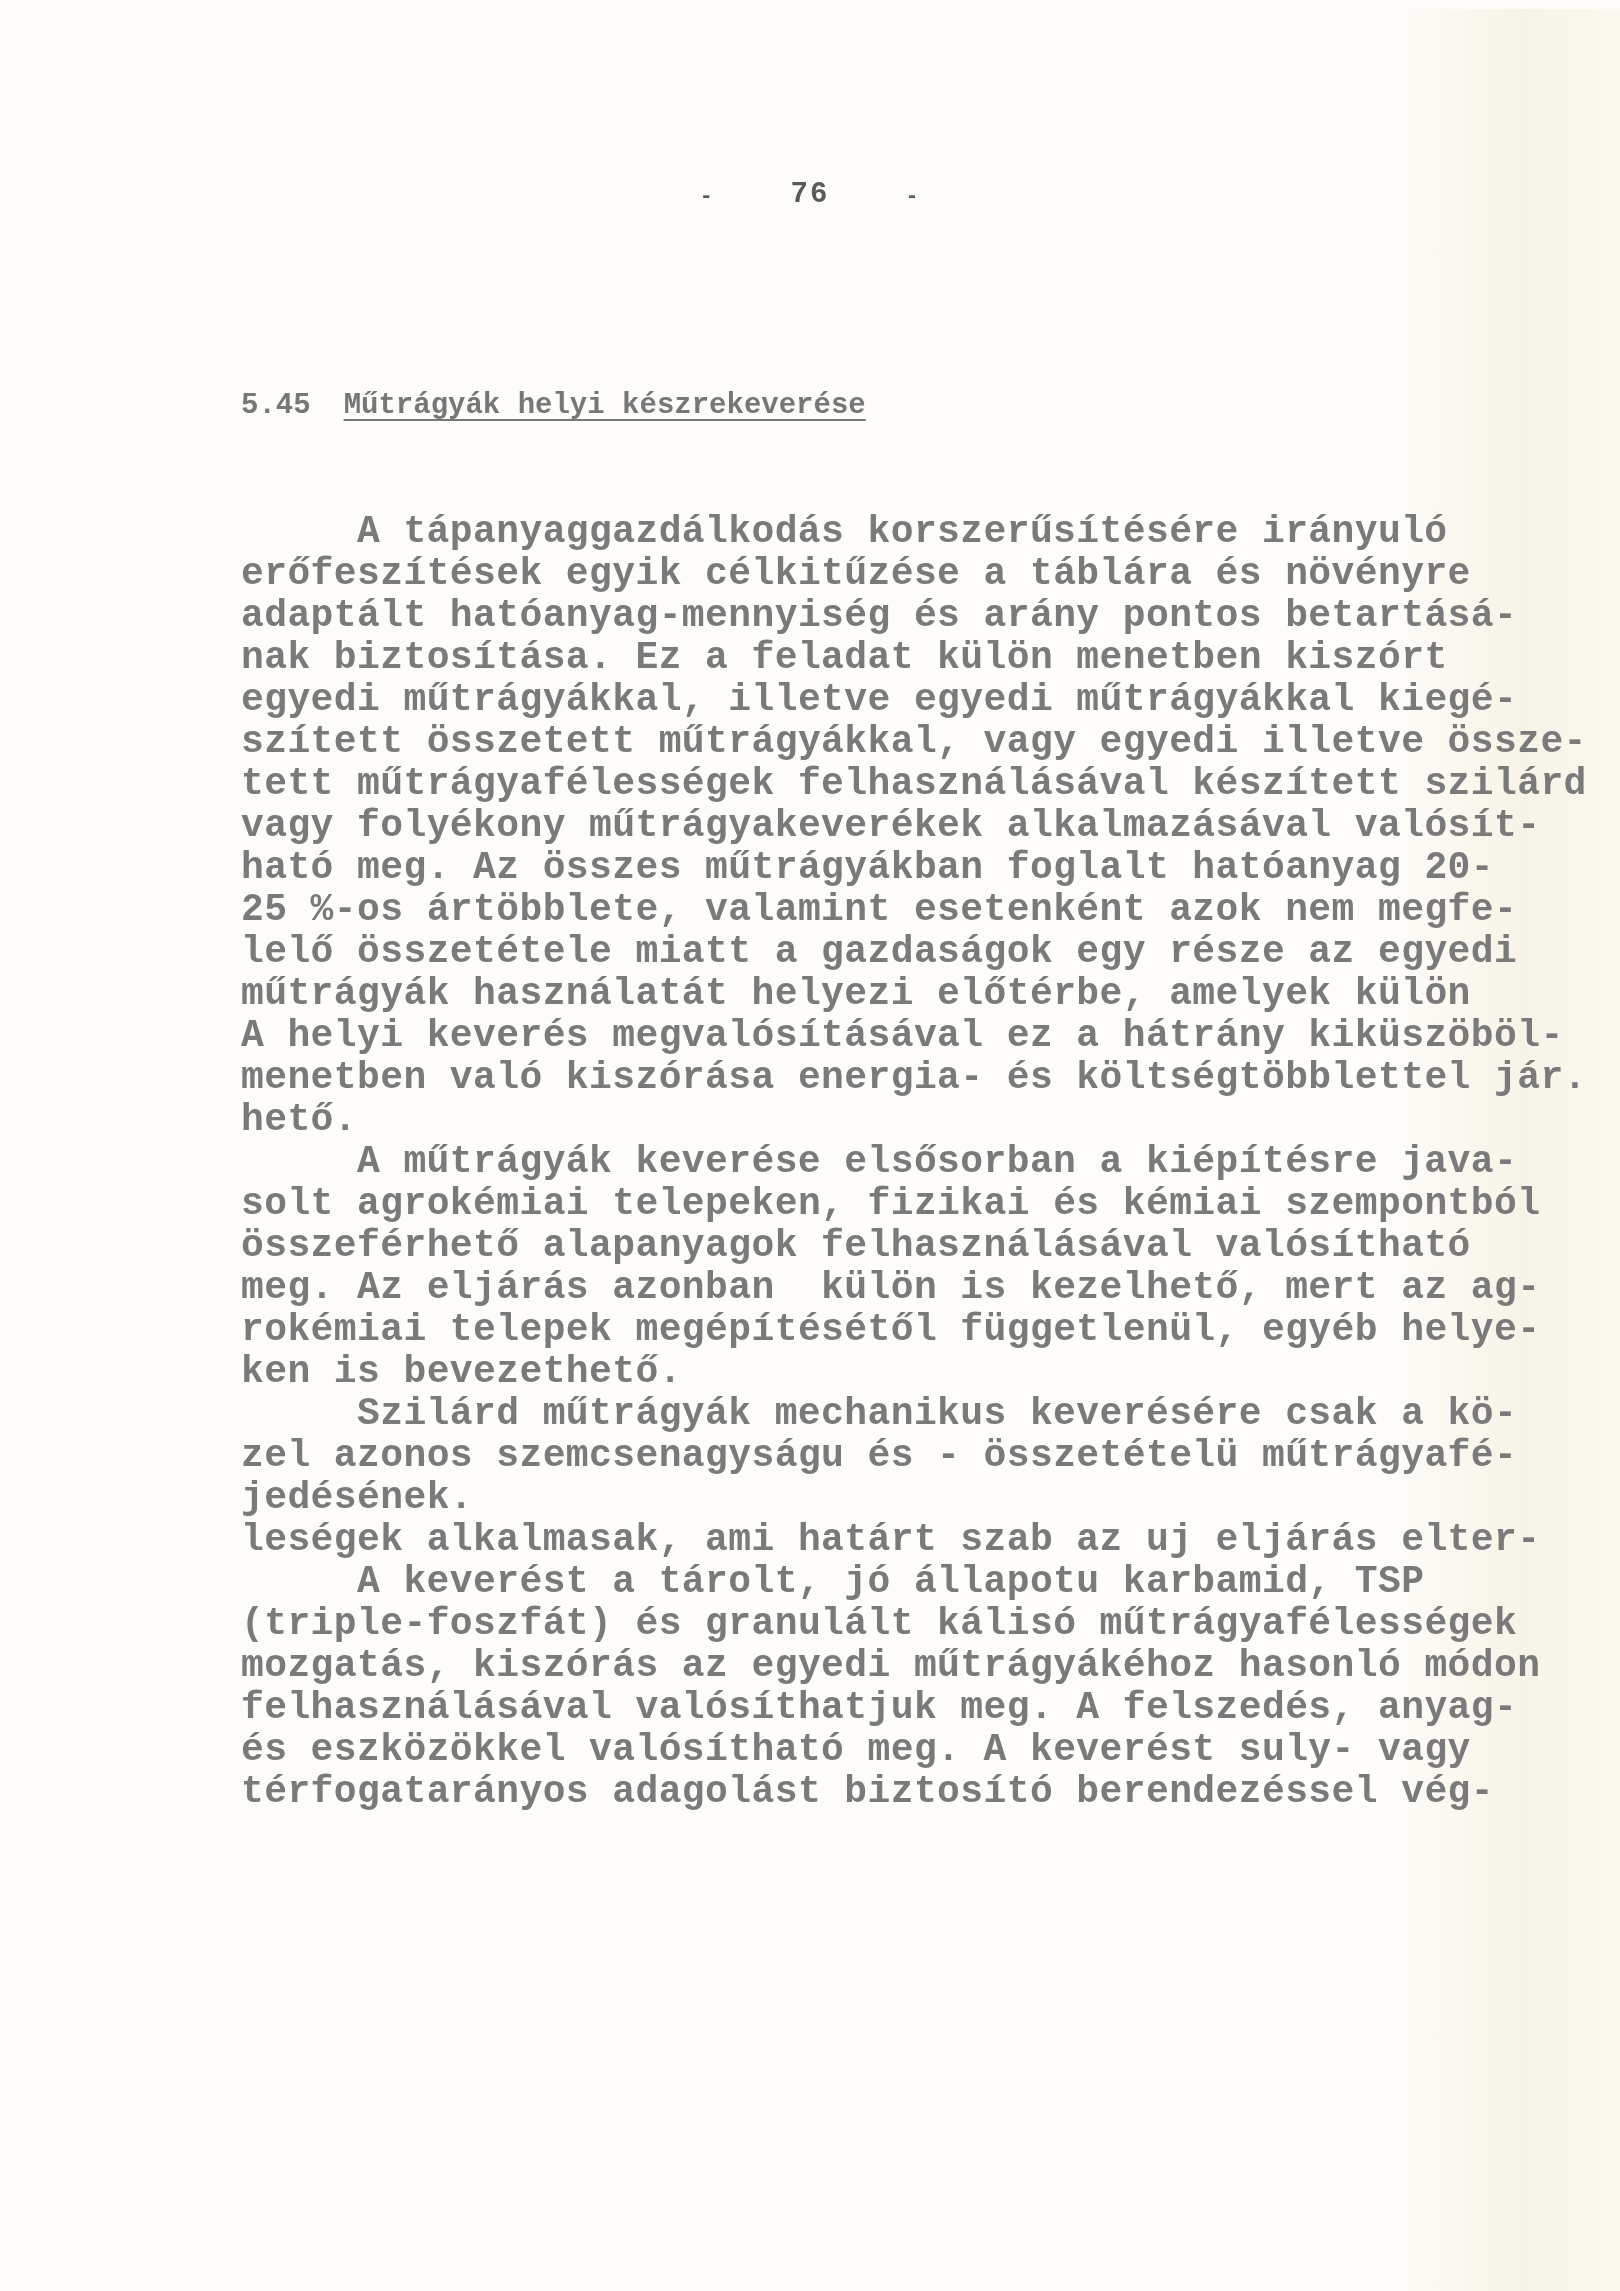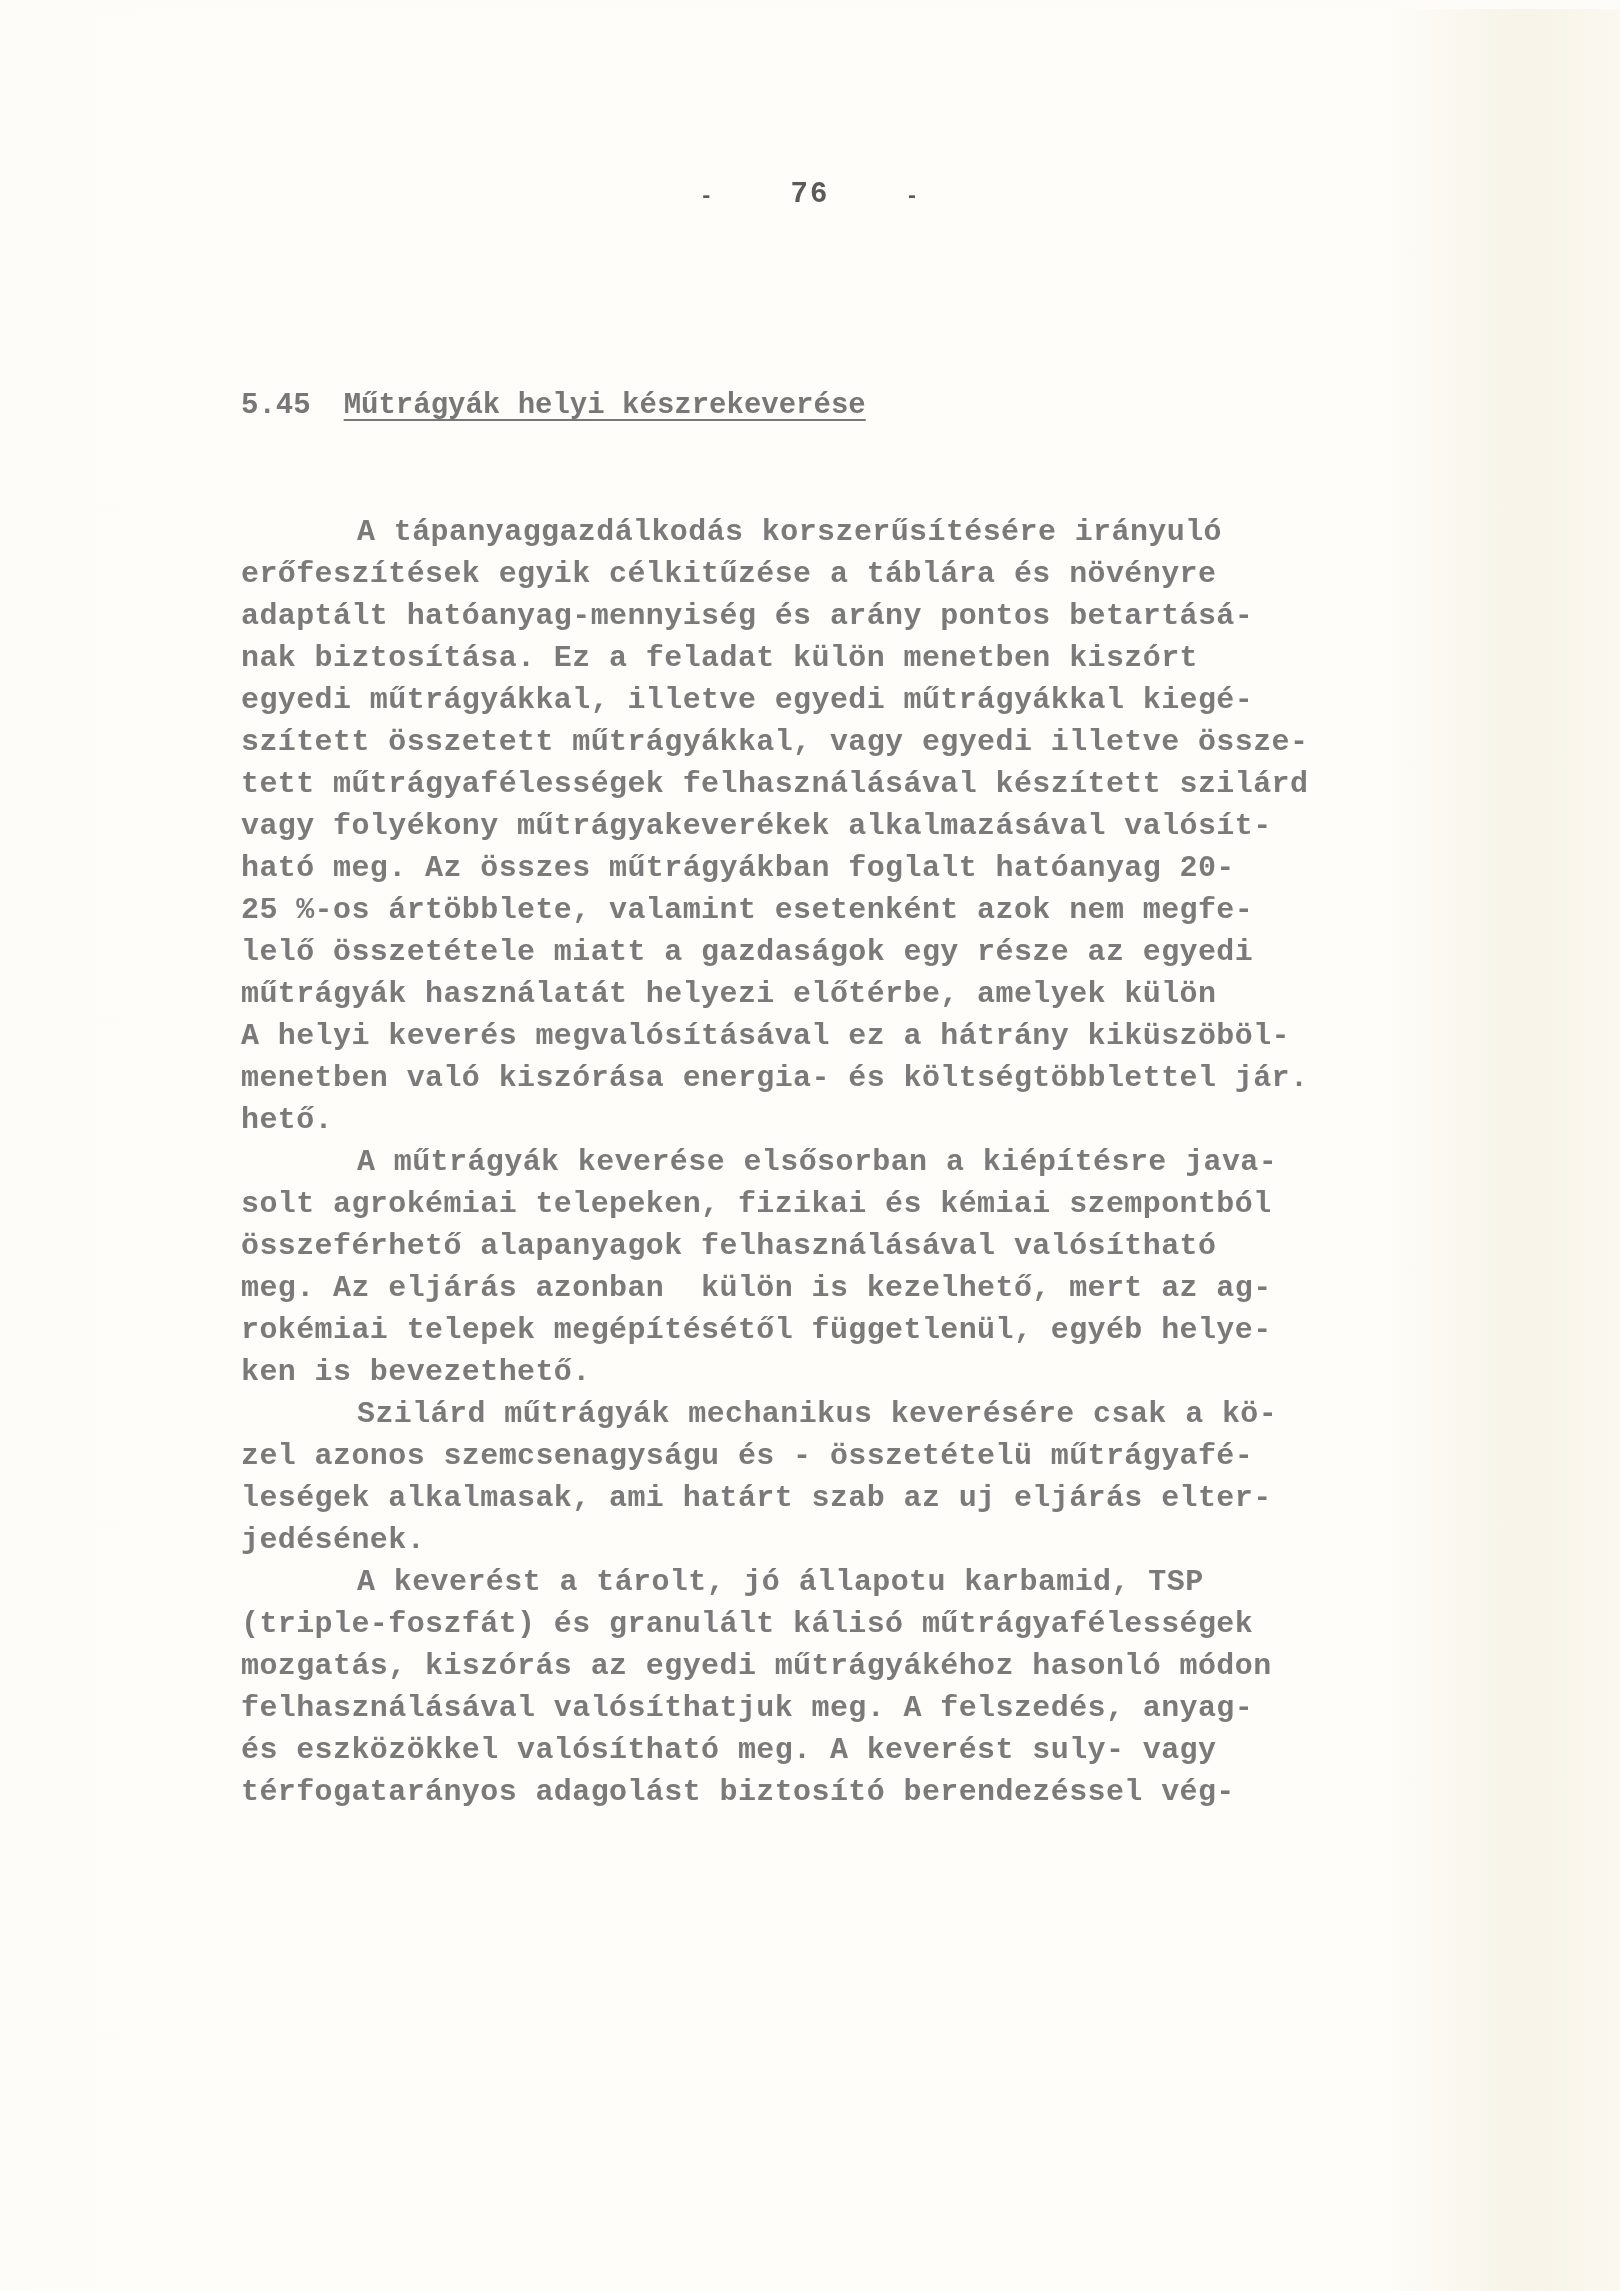--- a/index.html
+++ b/index.html
@@ -48,21 +48,21 @@
     .heading .title {
       text-decoration: underline;
       text-decoration-thickness: 2px;
       text-underline-offset: 5.9px;
     }
     .body-text {
       position: absolute;
       top: 502px;
       left: 241px;
       width: 1137px;
-      font-size: 30px;
+      font-size: 38px;
       line-height: 42px;
       font-weight: bold;
       color: #7a7a7a;
       letter-spacing: 0.4px;
     }
     .line {
       display: block;
       white-space: pre;
       height: 42px;
     }
@@ -103,22 +103,22 @@
         <span class="line indent">A műtrágyák keverése elsősorban a kiépítésre java-</span>
         <span class="line">solt agrokémiai telepeken, fizikai és kémiai szempontból</span>
         <span class="line">összeférhető alapanyagok felhasználásával valósítható</span>
         <span class="line">meg. Az eljárás azonban  külön is kezelhető, mert az ag-</span>
         <span class="line">rokémiai telepek megépítésétől függetlenül, egyéb helye-</span>
         <span class="line">ken is bevezethető.</span>
       </div>
       <div>
         <span class="line indent">Szilárd műtrágyák mechanikus keverésére csak a kö-</span>
         <span class="line">zel azonos szemcsenagyságu és - összetételü műtrágyafé-</span>
+        <span class="line">jedésének.</span>
         <span class="line">leségek alkalmasak, ami határt szab az uj eljárás elter-</span>
-        <span class="line">jedésének.</span>
       </div>
       <div>
         <span class="line indent">A keverést a tárolt, jó állapotu karbamid, TSP</span>
         <span class="line">(triple-foszfát) és granulált kálisó műtrágyafélességek</span>
         <span class="line">mozgatás, kiszórás az egyedi műtrágyákéhoz hasonló módon</span>
         <span class="line">felhasználásával valósíthatjuk meg. A felszedés, anyag-</span>
         <span class="line">és eszközökkel valósítható meg. A keverést suly- vagy</span>
         <span class="line">térfogatarányos adagolást biztosító berendezéssel vég-</span>
       </div>
     </div>

